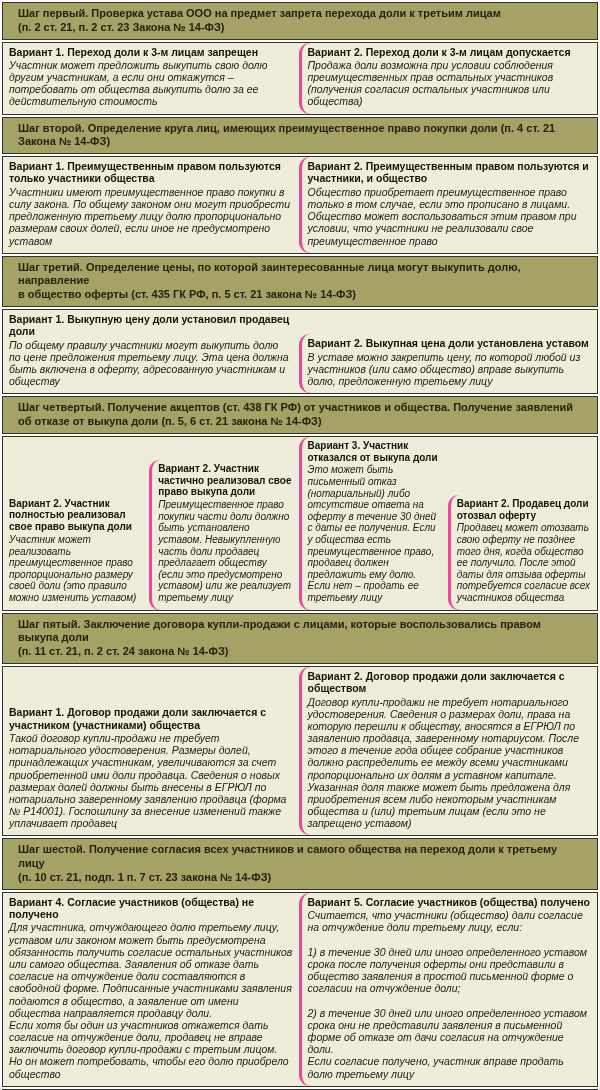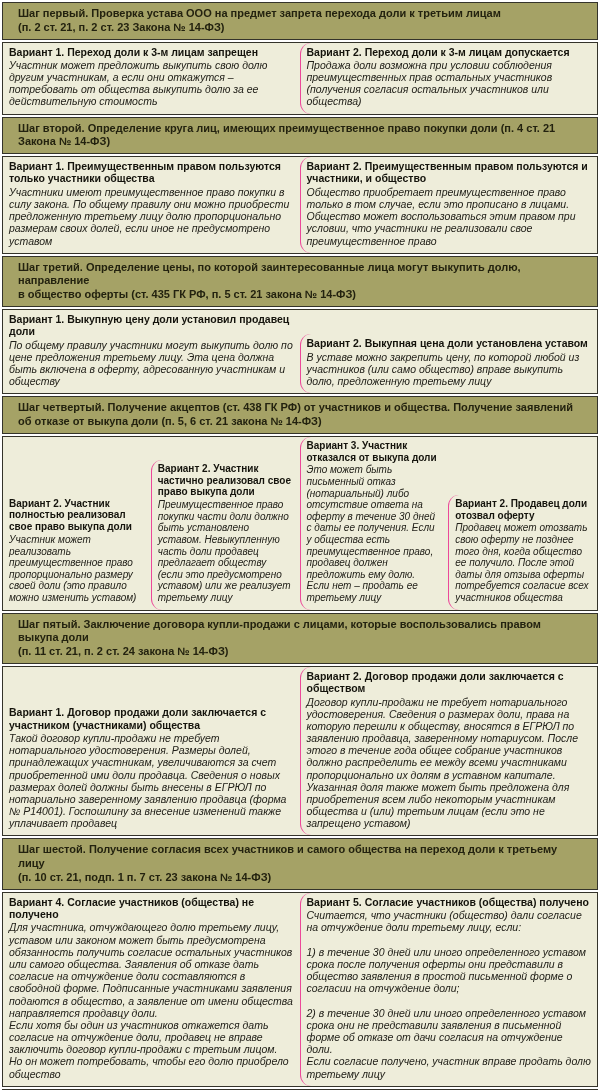--- a/index.html
+++ b/index.html
@@ -28,21 +28,21 @@
     border: 1px solid #34332a;
     background: #eeedda;
     align-items: flex-end;
   }
   .cell {
     flex: 1 1 0;
     box-sizing: border-box;
     padding: 3px 6px 6px 6px;
     background: #eeedda;
   }
-  .cell + .cell { border-left: 1px solid #ec4899; border-radius: 11px; }
+  .cell + .cell { border-left: 3px solid #ec4899; border-radius: 11px; }
   .v-title {
     font-weight: bold;
     font-size: 10.5px;
     line-height: 1.18;
     color: #14130c;
     white-space: pre-line;
     margin-bottom: 1px;
   }
   .v-body {
     font-size: 10.5px;
@@ -71,21 +71,21 @@
         <div class="v-body">Продажа доли возможна при условии соблюдения преимущественных прав остальных участников (получения согласия остальных участников или общества)</div>
       </div>
     </div>
   </div>
 
   <div class="step">
     <div class="step-band">Шаг второй. Определение круга лиц, имеющих преимущественное право покупки доли (п. 4 ст. 21 Закона № 14-ФЗ)</div>
     <div class="variants cols-2">
       <div class="cell">
         <div class="v-title">Вариант 1. Преимущественным правом пользуются только участники общества</div>
-        <div class="v-body">Участники имеют преимущественное право покупки в силу закона. По общему правилу они можно приобрести предложенную третьему лицу долю пропорционально размерам своих долей, если иное не предусмотрено уставом</div>
+        <div class="v-body">Участники имеют преимущественное право покупки в силу закона. По общему законом они могут приобрести предложенную третьему лицу долю пропорционально размерам своих долей, если иное не предусмотрено уставом</div>
       </div>
       <div class="cell">
         <div class="v-title">Вариант 2. Преимущественным правом пользуются и участники, и общество</div>
         <div class="v-body">Общество приобретает преимущественное право только в том случае, если это прописано в лицами. Общество может воспользоваться этим правом при условии, что участники не реализовали свое преимущественное право</div>
       </div>
     </div>
   </div>
 
   <div class="step">
     <div class="step-band">Шаг третий. Определение цены, по которой заинтересованные лица могут выкупить долю, направление

